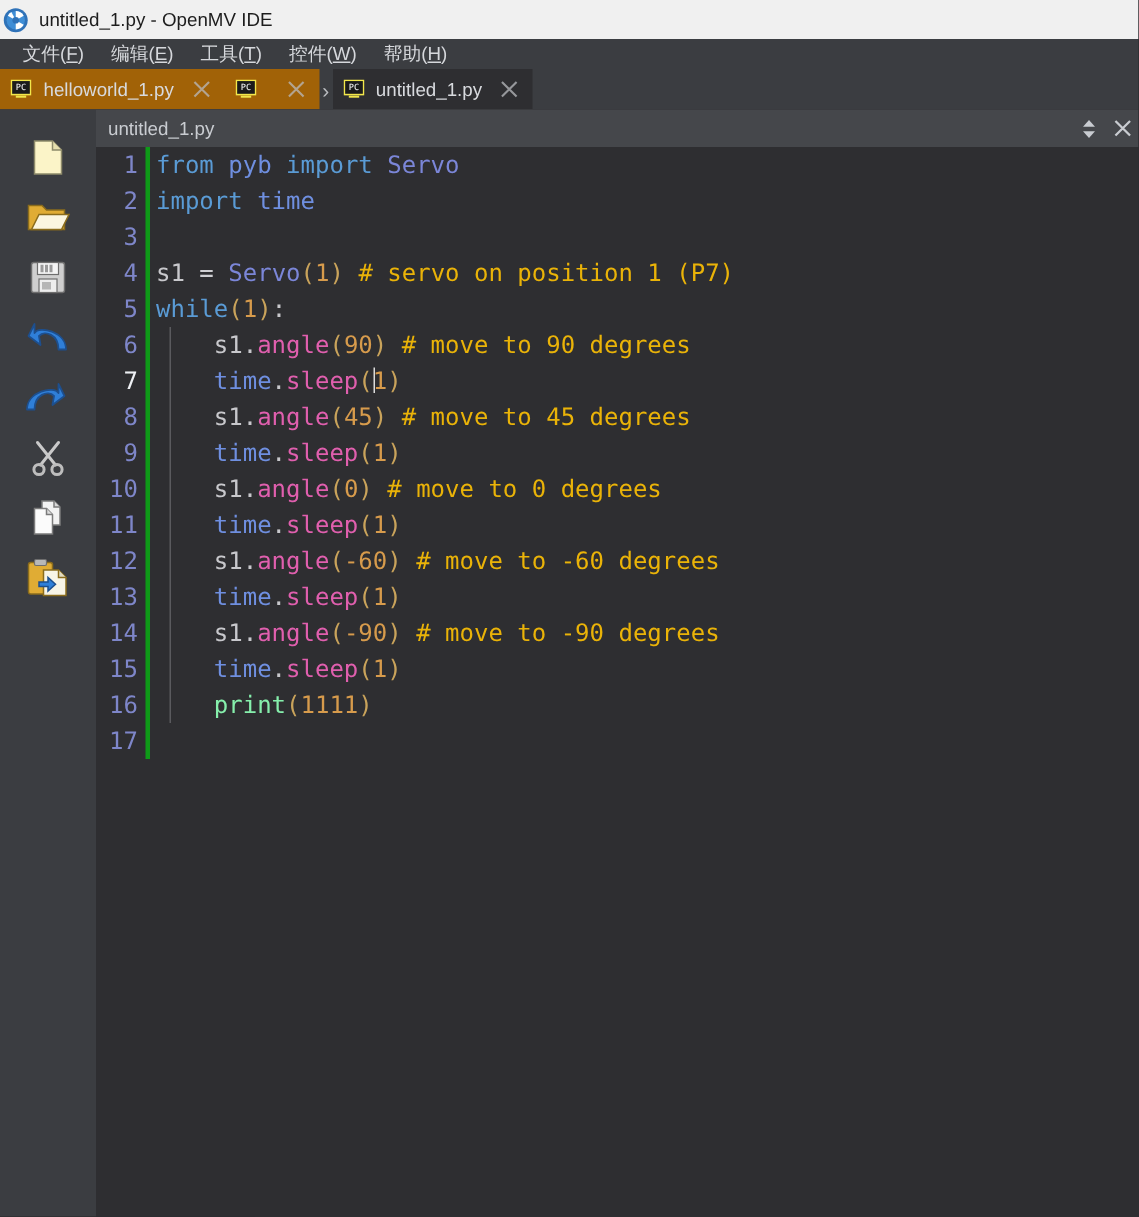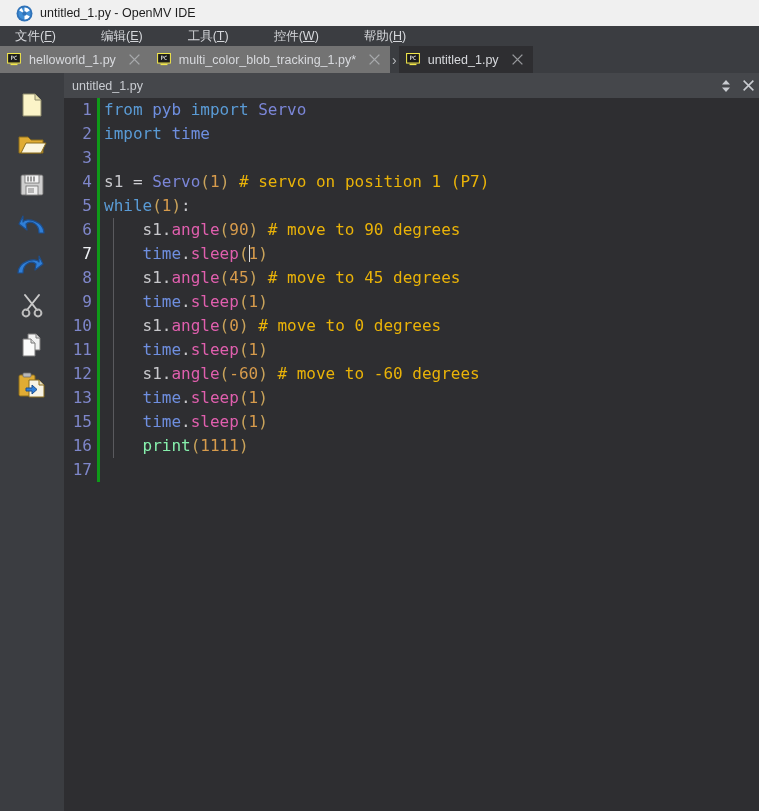--- a/index.html
+++ b/index.html
@@ -14,21 +14,21 @@
     font-family: "Liberation Sans", sans-serif;
     -webkit-font-smoothing: antialiased;
   }
 
   
   .titlebar {
     height: 26px;
     background: #f0f0f0;
     display: flex;
     align-items: center;
-    padding-left: 16px;
+    padding-left: 2px;
     box-sizing: border-box;
   }
   .titlebar .app-icon {
     width: 17px;
     height: 17px;
     margin-right: 7px;
     flex: none;
   }
   .titlebar .title-text {
     font-size: 12.5px;
@@ -37,21 +37,20 @@
   }
 
   
   .menubar {
     height: 20px;
     background: #3b3d41;
     display: flex;
     align-items: center;
     padding-left: 6px;
     box-sizing: border-box;
-    gap: 27px;
   }
   .menu-item {
     font-size: 12.5px;
     color: #d6d8dc;
     padding: 0 9px;
     white-space: nowrap;
     line-height: 20px;
     cursor: default;
   }
   .menu-item .accel { text-decoration: underline; }
@@ -63,21 +62,21 @@
     display: flex;
     align-items: stretch;
     box-sizing: border-box;
     overflow: hidden;
   }
   .tab {
     display: flex;
     align-items: center;
     padding: 0 9px 0 7px;
     white-space: nowrap;
-    background: #737373;
+    background: #a16207;
     cursor: default;
   }
   .tab.active { background: #2e2e31; }
   .tab .pc-icon {
     width: 14px;
     height: 13px;
     margin-right: 8px;
     flex: none;
   }
   .tab .tab-label {
@@ -262,21 +261,20 @@
       <path d="M1.5 1.5 L10.5 10.5 M10.5 1.5 L1.5 10.5" stroke="#b9bbbf" stroke-width="1.3" fill="none"></path>
     </svg>
   </div>
 
   <div class="tab">
     <svg class="pc-icon" viewBox="0 0 16 15">
       <rect x="0.6" y="0.6" width="14.8" height="11" fill="#1b1b1b" stroke="#f2e74b" stroke-width="1.2"></rect>
       <text x="8" y="8.4" font-size="6.6" font-family="DejaVu Sans Mono, monospace" fill="#ffffff" text-anchor="middle">PC</text>
       <rect x="4" y="12.4" width="8" height="1.6" fill="#f2e74b"></rect>
     </svg>
-    <span class="tab-label">multi_color_blob_tracking_1.py*</span>
     <svg class="tab-close" viewBox="0 0 12 12">
       <path d="M1.5 1.5 L10.5 10.5 M10.5 1.5 L1.5 10.5" stroke="#b9bbbf" stroke-width="1.3" fill="none"></path>
     </svg>
   </div>
 
   <div class="tab-overflow">
     <span>›</span>
   </div>
 
   <div class="tab active">
@@ -455,20 +453,25 @@
         <span class="marker"></span>
         <span class="code-text"><span class="indent-guide"></span><span class="t-plain">    s1.</span><span class="t-fn">angle</span><span class="t-paren">(</span><span class="t-num">-60</span><span class="t-paren">)</span><span class="t-plain"> </span><span class="t-cmt"># move to -60 degrees</span></span>
       </div>
 
       <div class="code-row">
         <span class="gutter">13</span>
         <span class="marker"></span>
         <span class="code-text"><span class="indent-guide"></span><span class="t-plain">    </span><span class="t-mod">time</span><span class="t-plain">.</span><span class="t-fn">sleep</span><span class="t-paren">(</span><span class="t-num">1</span><span class="t-paren">)</span></span>
       </div>
 
+      <div class="code-row">
+        <span class="gutter">14</span>
+        <span class="marker"></span>
+        <span class="code-text"><span class="indent-guide"></span><span class="t-plain">    s1.</span><span class="t-fn">angle</span><span class="t-paren">(</span><span class="t-num">-90</span><span class="t-paren">)</span><span class="t-plain"> </span><span class="t-cmt"># move to -90 degrees</span></span>
+      </div>
 
       <div class="code-row">
         <span class="gutter">15</span>
         <span class="marker"></span>
         <span class="code-text"><span class="indent-guide"></span><span class="t-plain">    </span><span class="t-mod">time</span><span class="t-plain">.</span><span class="t-fn">sleep</span><span class="t-paren">(</span><span class="t-num">1</span><span class="t-paren">)</span></span>
       </div>
 
       <div class="code-row">
         <span class="gutter">16</span>
         <span class="marker"></span>

